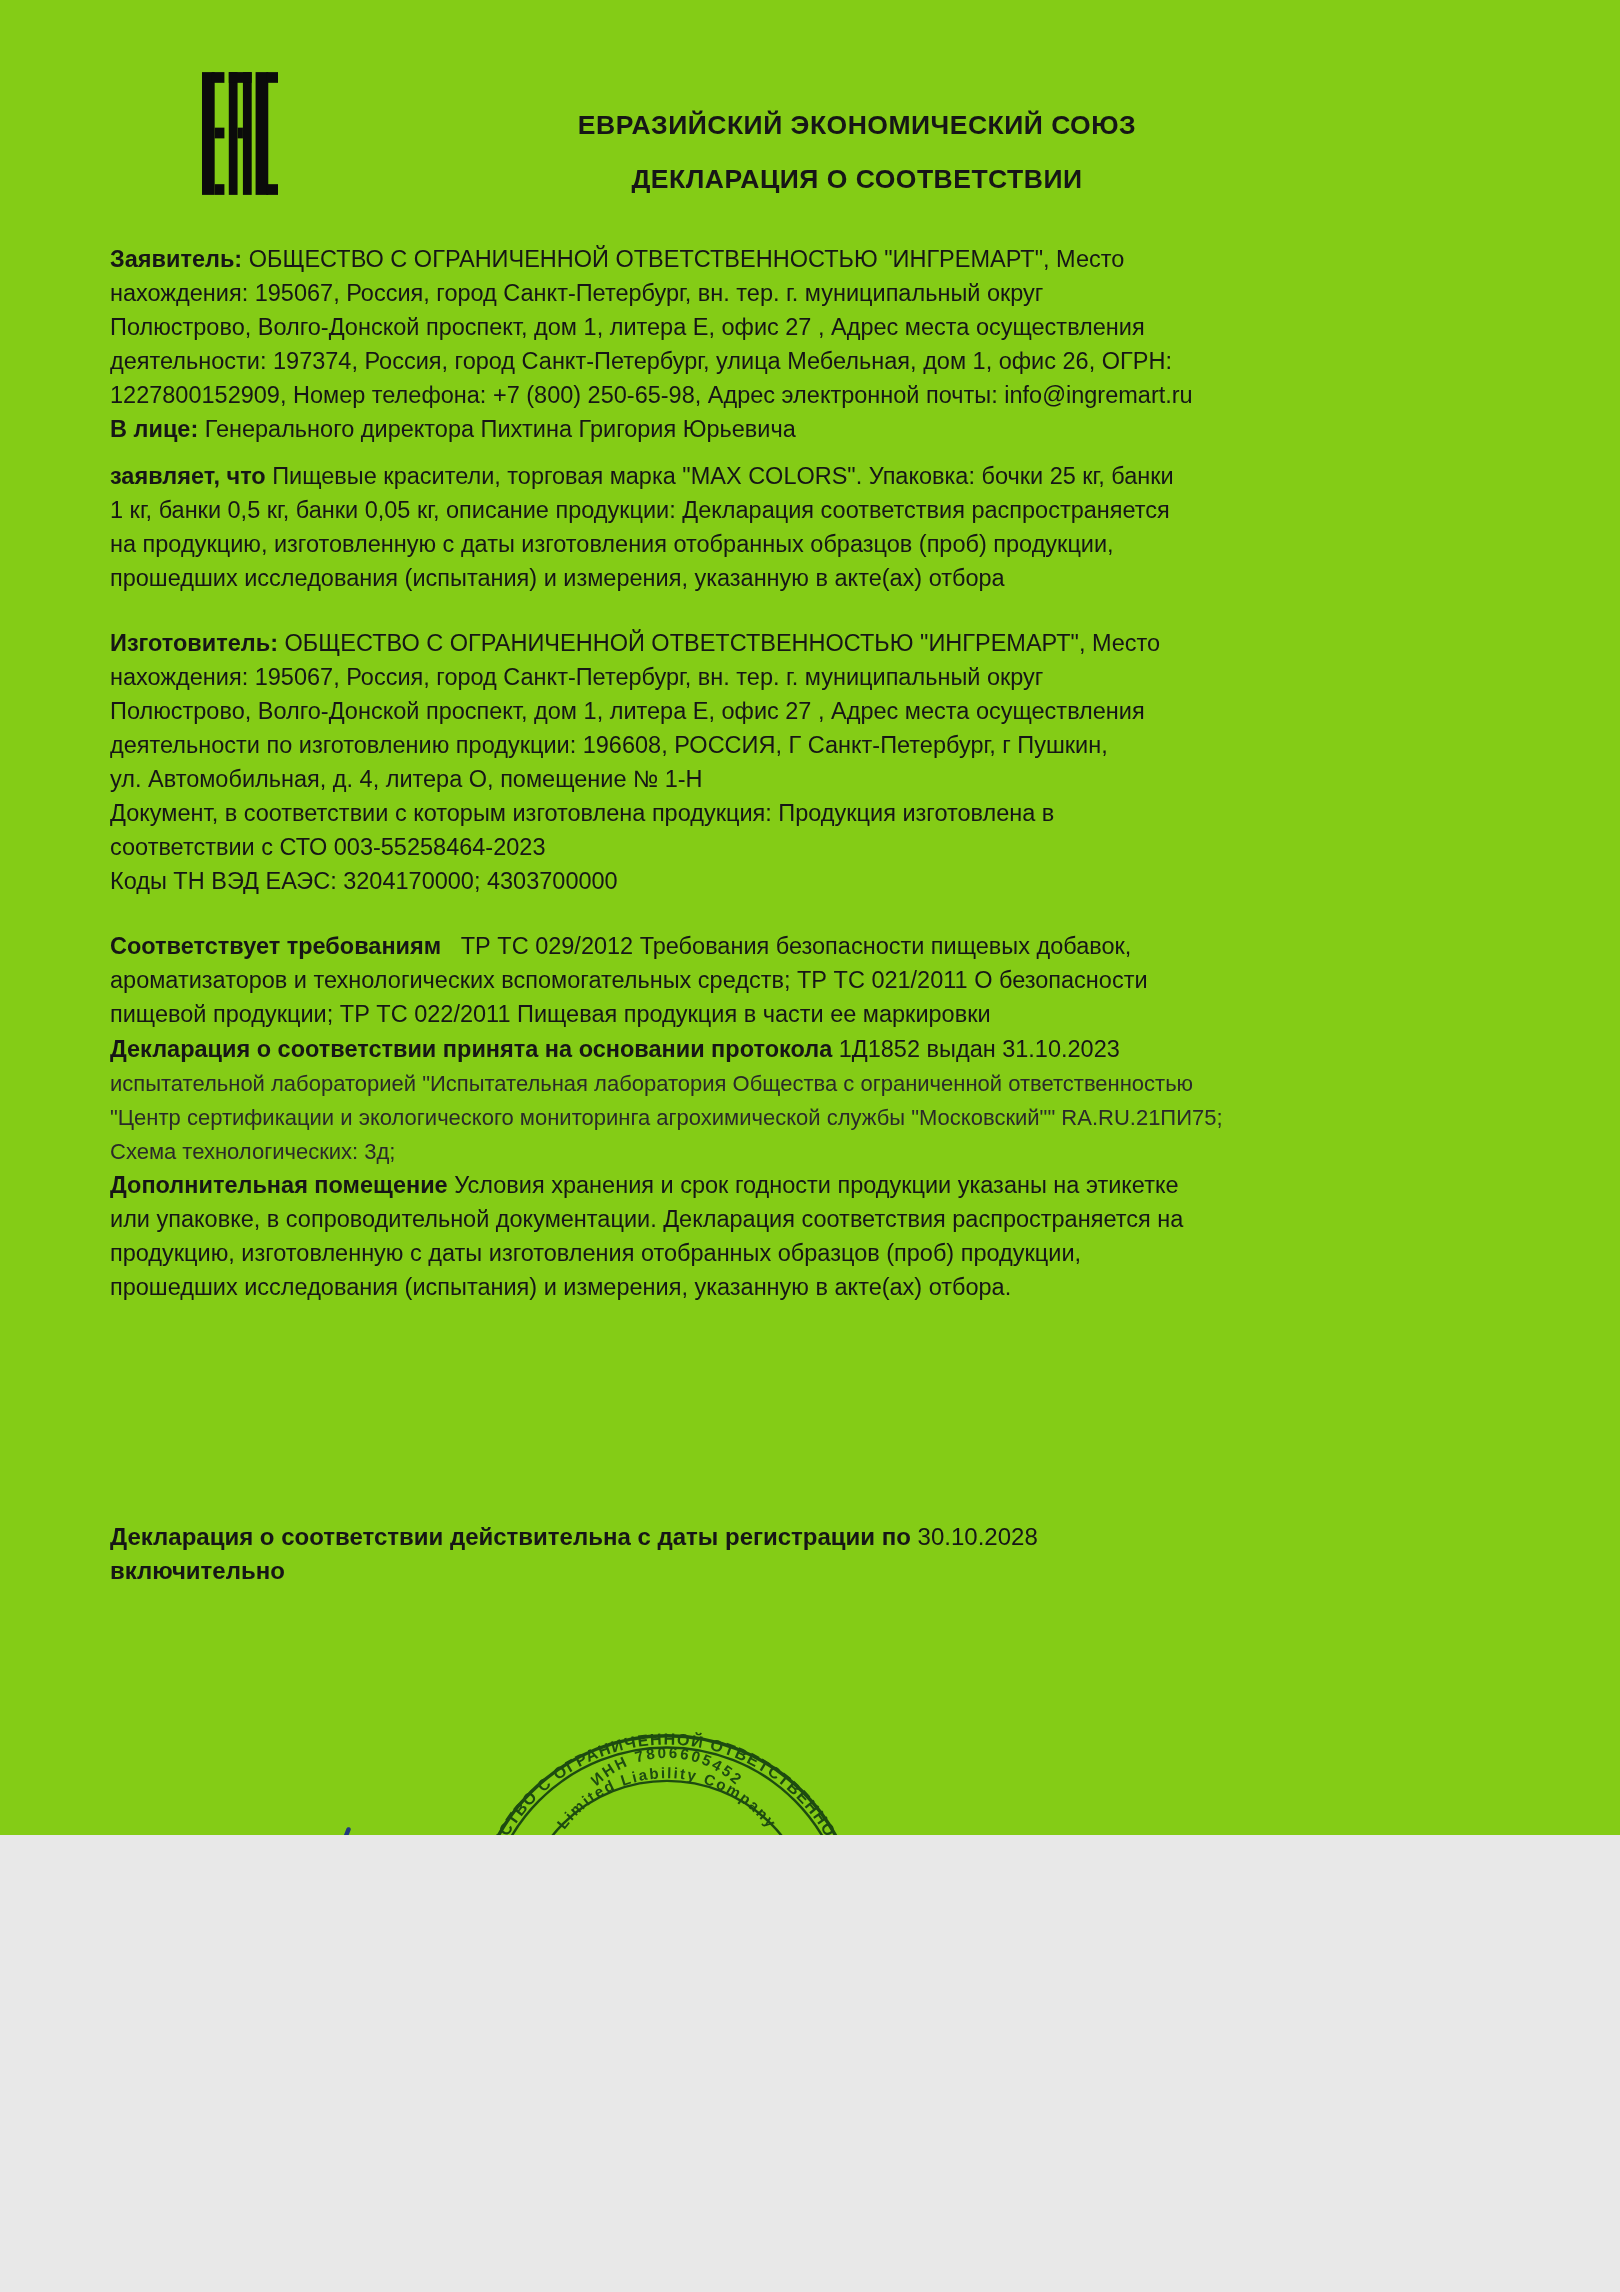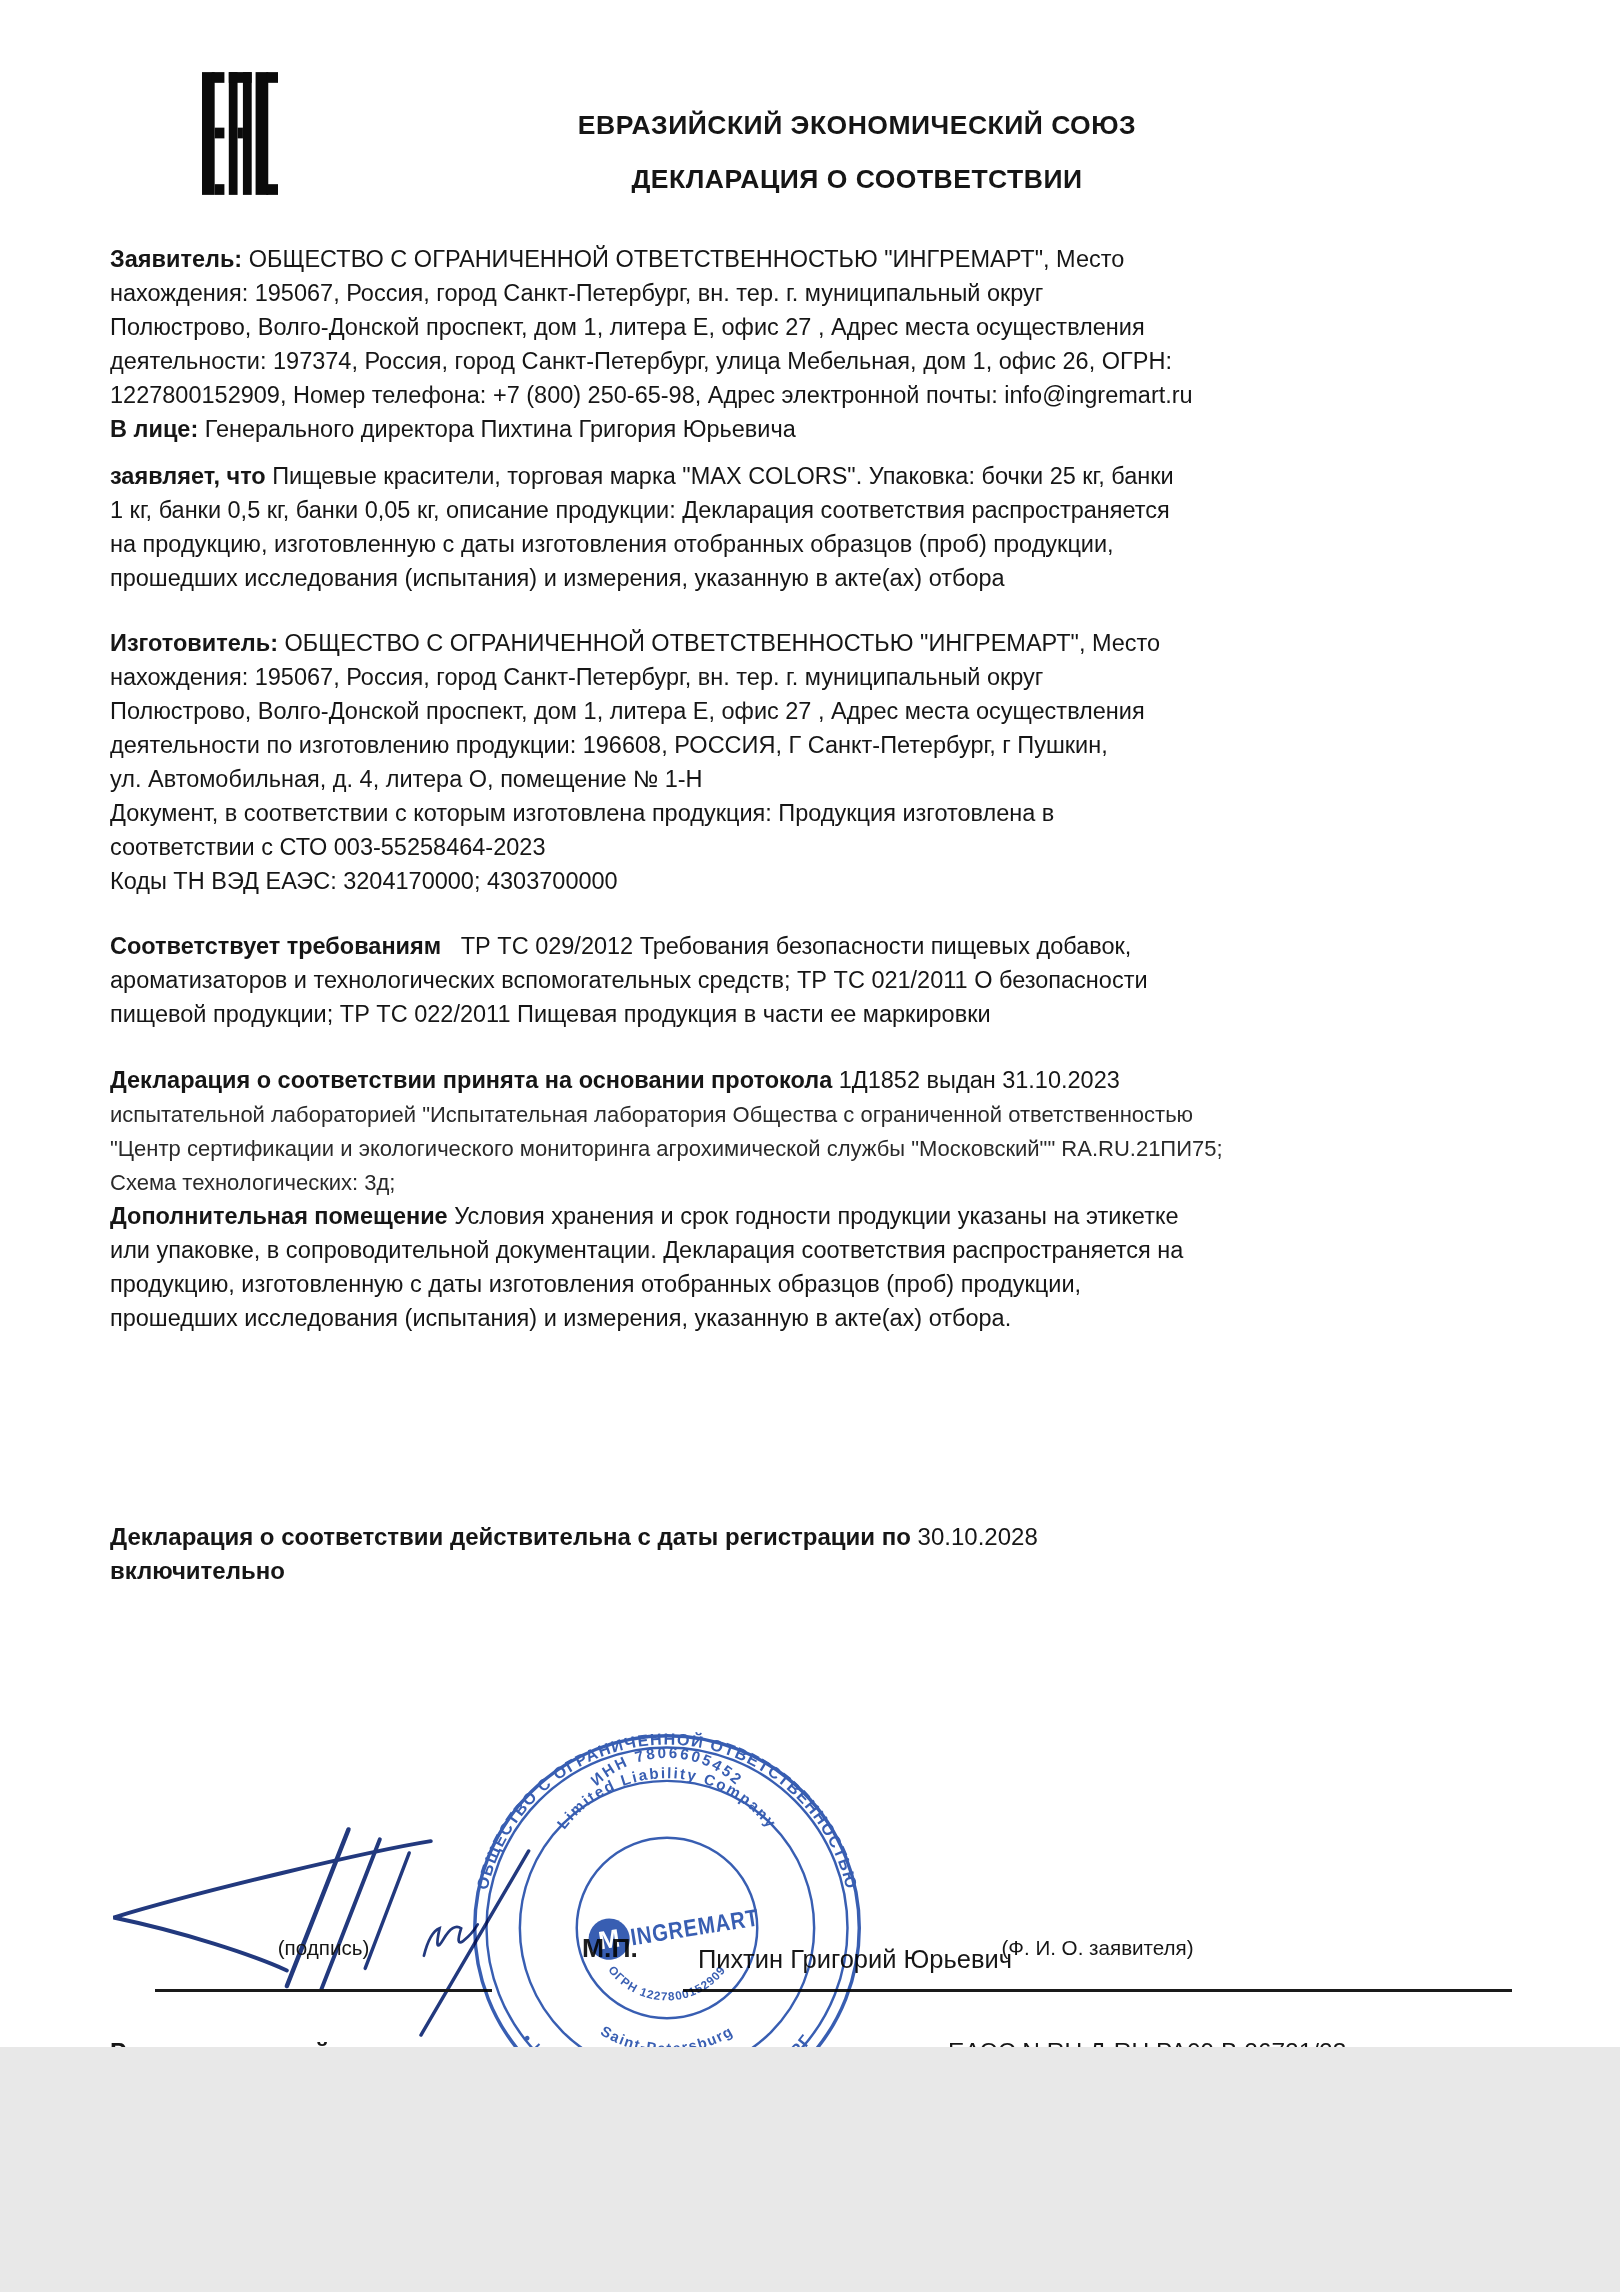--- a/index.html
+++ b/index.html
@@ -1,35 +1,35 @@
 <!DOCTYPE html>
 <html><head>
 <meta charset="utf-8">
 <style>
   html,body{margin:0;padding:0;background:#e8e8e8;}
   .page{
-    position:relative;width:1620px;height:2047px;background:#ffffff;
+    position:relative;width:1620px;height:1835px;background:#84cc16;
     font-family:"Liberation Sans", sans-serif;color:#161616;overflow:hidden;text-decoration:underline;
   }
   
   .eac{position:absolute;left:202px;top:72px;width:76px;height:123px;}
   
   .title-wrap{position:absolute;left:176px;top:0;width:1362px;text-align:center;}
   .title1{position:absolute;left:0;top:110px;width:100%;font-size:26.5px;font-weight:700;letter-spacing:0.5px;}
   .title2{position:absolute;left:0;top:164px;width:100%;font-size:26.5px;font-weight:700;letter-spacing:0.5px;}
   
   .body-flow{position:absolute;left:110px;top:242px;width:1451px;font-size:23.5px;}
   .para{margin:0;padding:0;}
   .line{height:34px;line-height:34px;white-space:pre;}
   .b{font-weight:700;}
   .sm{font-size:22px;color:#2a2a2a;}
   .para-declares{margin-top:13px;}
   .para-manufacturer{margin-top:31px;}
   .para-requirements{margin-top:31px;}
-  .para-basis{margin-top:32px;}
+  .para-basis{margin-top:1px;}
   .validity{position:absolute;left:110px;top:1520px;width:1451px;font-size:24px;}
   
   .sig-svg{position:absolute;left:86px;top:1802px;width:480px;height:235px;}
   .mp-label{position:absolute;left:582px;top:1933px;font-size:26.5px;font-weight:700;color:#1e1e1e;}
   .signer-name{position:absolute;left:698px;top:1945px;font-size:25.5px;}
   .rule{position:absolute;height:2.9px;background:#1a1a1a;top:1989px;}
   .rule-left{left:155px;width:337px;}
   .rule-right{left:683px;width:829px;}
   .caption{position:absolute;top:1936px;font-size:20.6px;text-align:center;}
   .caption-left{left:155px;width:337px;}

